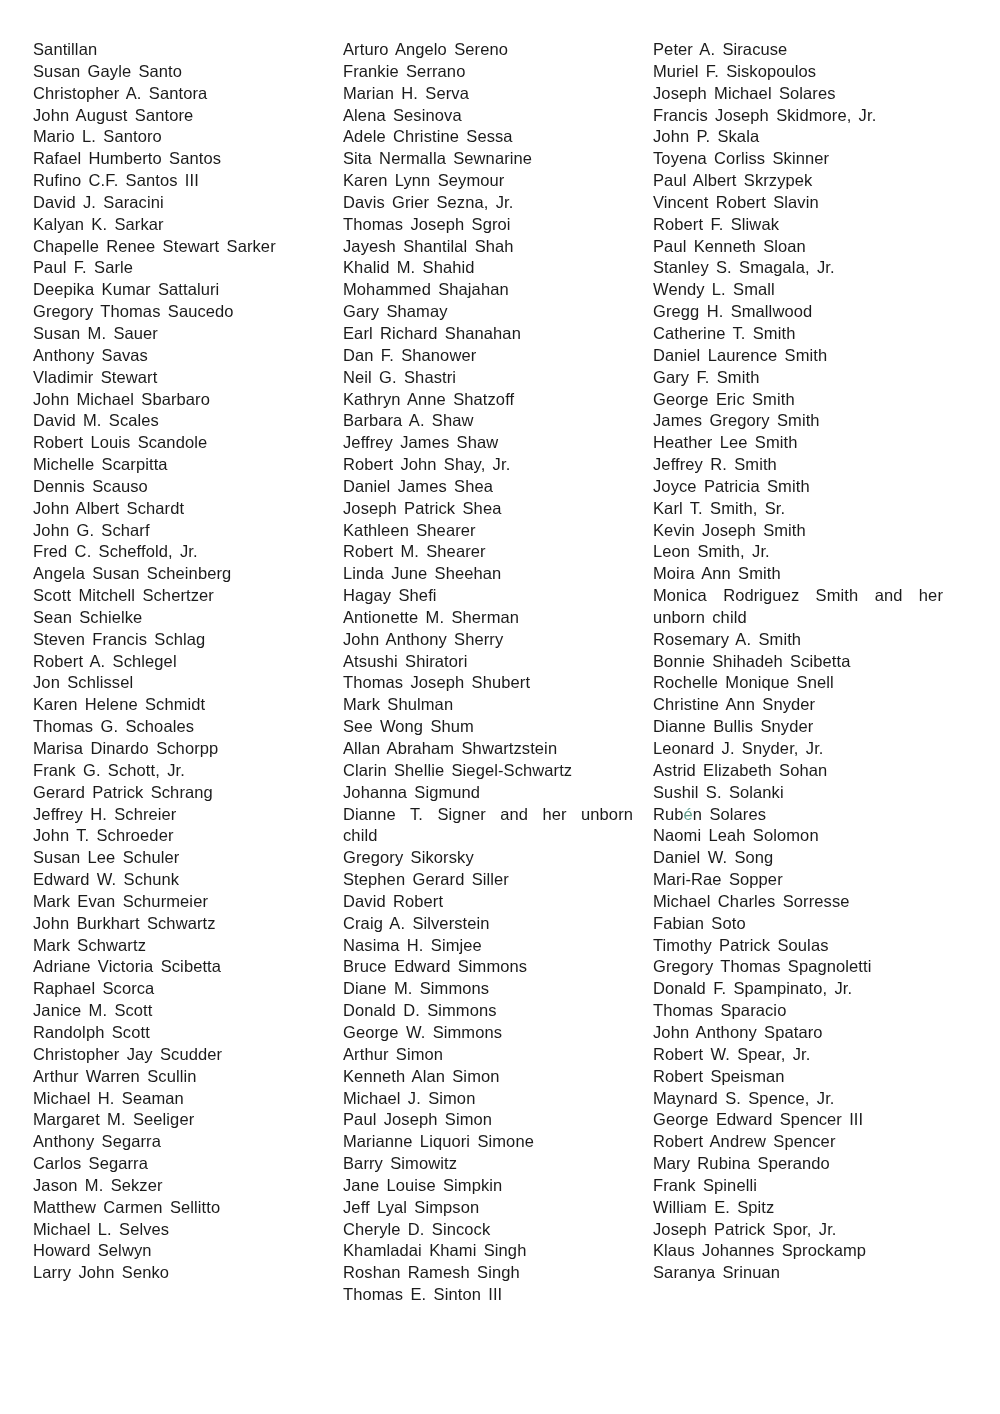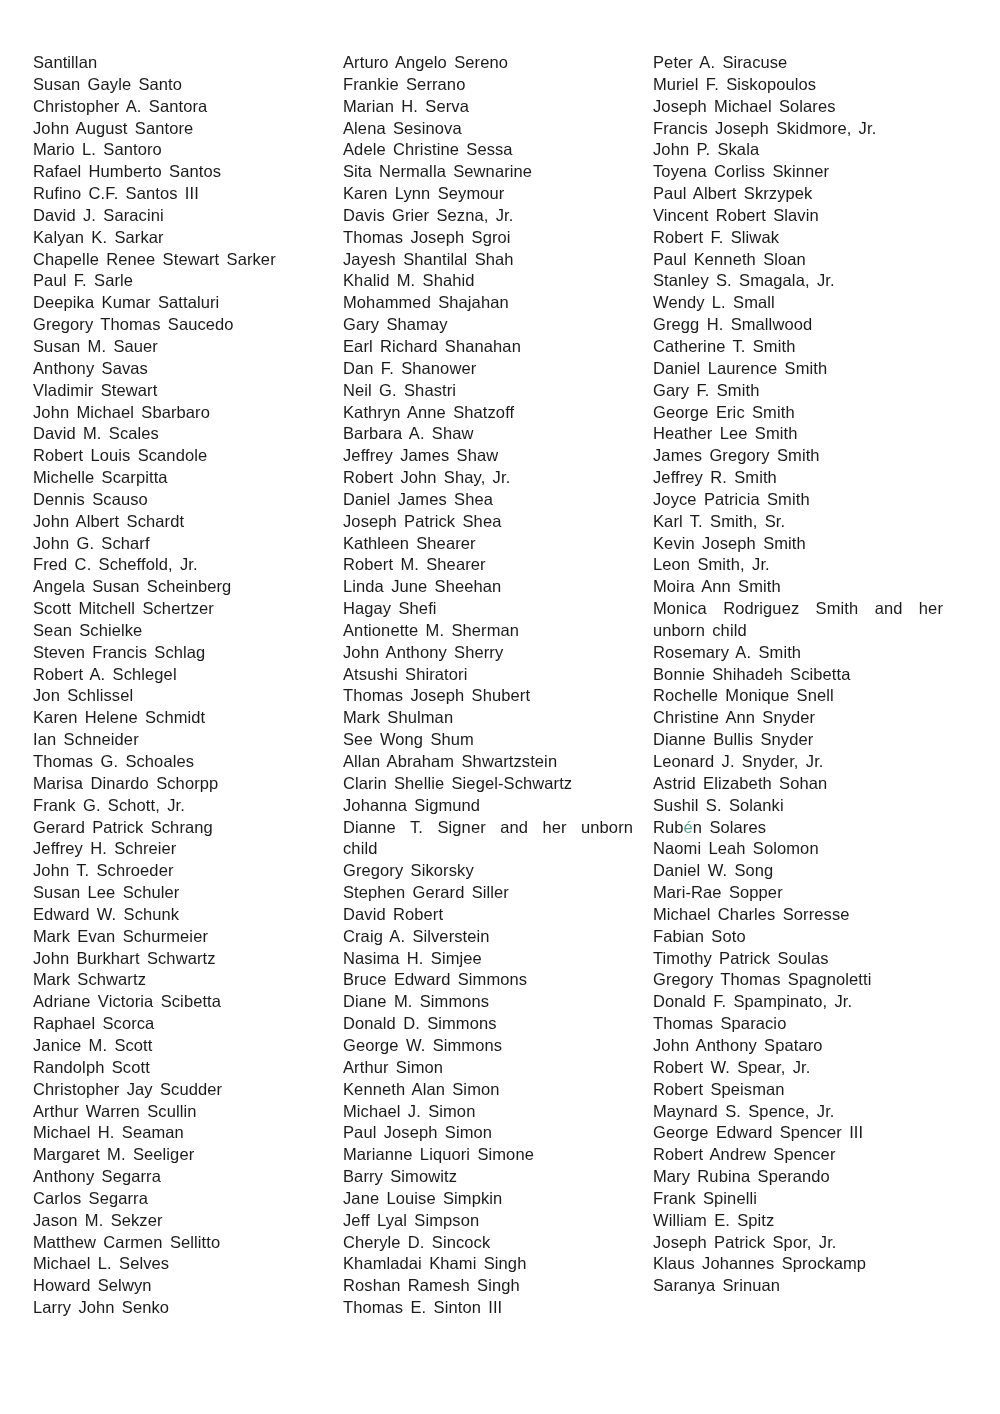--- a/index.html
+++ b/index.html
@@ -11,21 +11,21 @@
     position: relative;
     width: 1000px;
     height: 1414px;
     background: #ffffff;
     overflow: hidden;
     font-family: "Liberation Sans", "DejaVu Sans", sans-serif;
   }
   .cols {
     position: absolute;
     left: 33px;
-    top: 52px;
+    top: 39px;
     display: flex;
     gap: 20px;
   }
   .col {
     width: 290px;
   }
   p.name {
     margin: 0;
     padding: 0;
     font-size: 16.5px;
@@ -66,21 +66,20 @@
         <p class="name">John Albert Schardt</p>
         <p class="name">John G. Scharf</p>
         <p class="name">Fred C. Scheffold, Jr.</p>
         <p class="name">Angela Susan Scheinberg</p>
         <p class="name">Scott Mitchell Schertzer</p>
         <p class="name">Sean Schielke</p>
         <p class="name">Steven Francis Schlag</p>
         <p class="name">Robert A. Schlegel</p>
         <p class="name">Jon Schlissel</p>
         <p class="name">Karen Helene Schmidt</p>
-        <p class="name">Ian Schneider</p>
         <p class="name">Thomas G. Schoales</p>
         <p class="name">Marisa Dinardo Schorpp</p>
         <p class="name">Frank G. Schott, Jr.</p>
         <p class="name">Gerard Patrick Schrang</p>
         <p class="name">Jeffrey H. Schreier</p>
         <p class="name">John T. Schroeder</p>
         <p class="name">Susan Lee Schuler</p>
         <p class="name">Edward W. Schunk</p>
         <p class="name">Mark Evan Schurmeier</p>
         <p class="name">John Burkhart Schwartz</p>
@@ -171,22 +170,22 @@
         <p class="name">Vincent Robert Slavin</p>
         <p class="name">Robert F. Sliwak</p>
         <p class="name">Paul Kenneth Sloan</p>
         <p class="name">Stanley S. Smagala, Jr.</p>
         <p class="name">Wendy L. Small</p>
         <p class="name">Gregg H. Smallwood</p>
         <p class="name">Catherine T. Smith</p>
         <p class="name">Daniel Laurence Smith</p>
         <p class="name">Gary F. Smith</p>
         <p class="name">George Eric Smith</p>
+        <p class="name">James Gregory Smith</p>
         <p class="name">Heather Lee Smith</p>
-        <p class="name">James Gregory Smith</p>
         <p class="name">Jeffrey R. Smith</p>
         <p class="name">Joyce Patricia Smith</p>
         <p class="name">Karl T. Smith, Sr.</p>
         <p class="name">Kevin Joseph Smith</p>
         <p class="name">Leon Smith, Jr.</p>
         <p class="name">Moira Ann Smith</p>
         <p class="name">Monica Rodriguez Smith and her unborn child</p>
         <p class="name">Rosemary A. Smith</p>
         <p class="name">Bonnie Shihadeh Scibetta</p>
         <p class="name">Rochelle Monique Snell</p>

